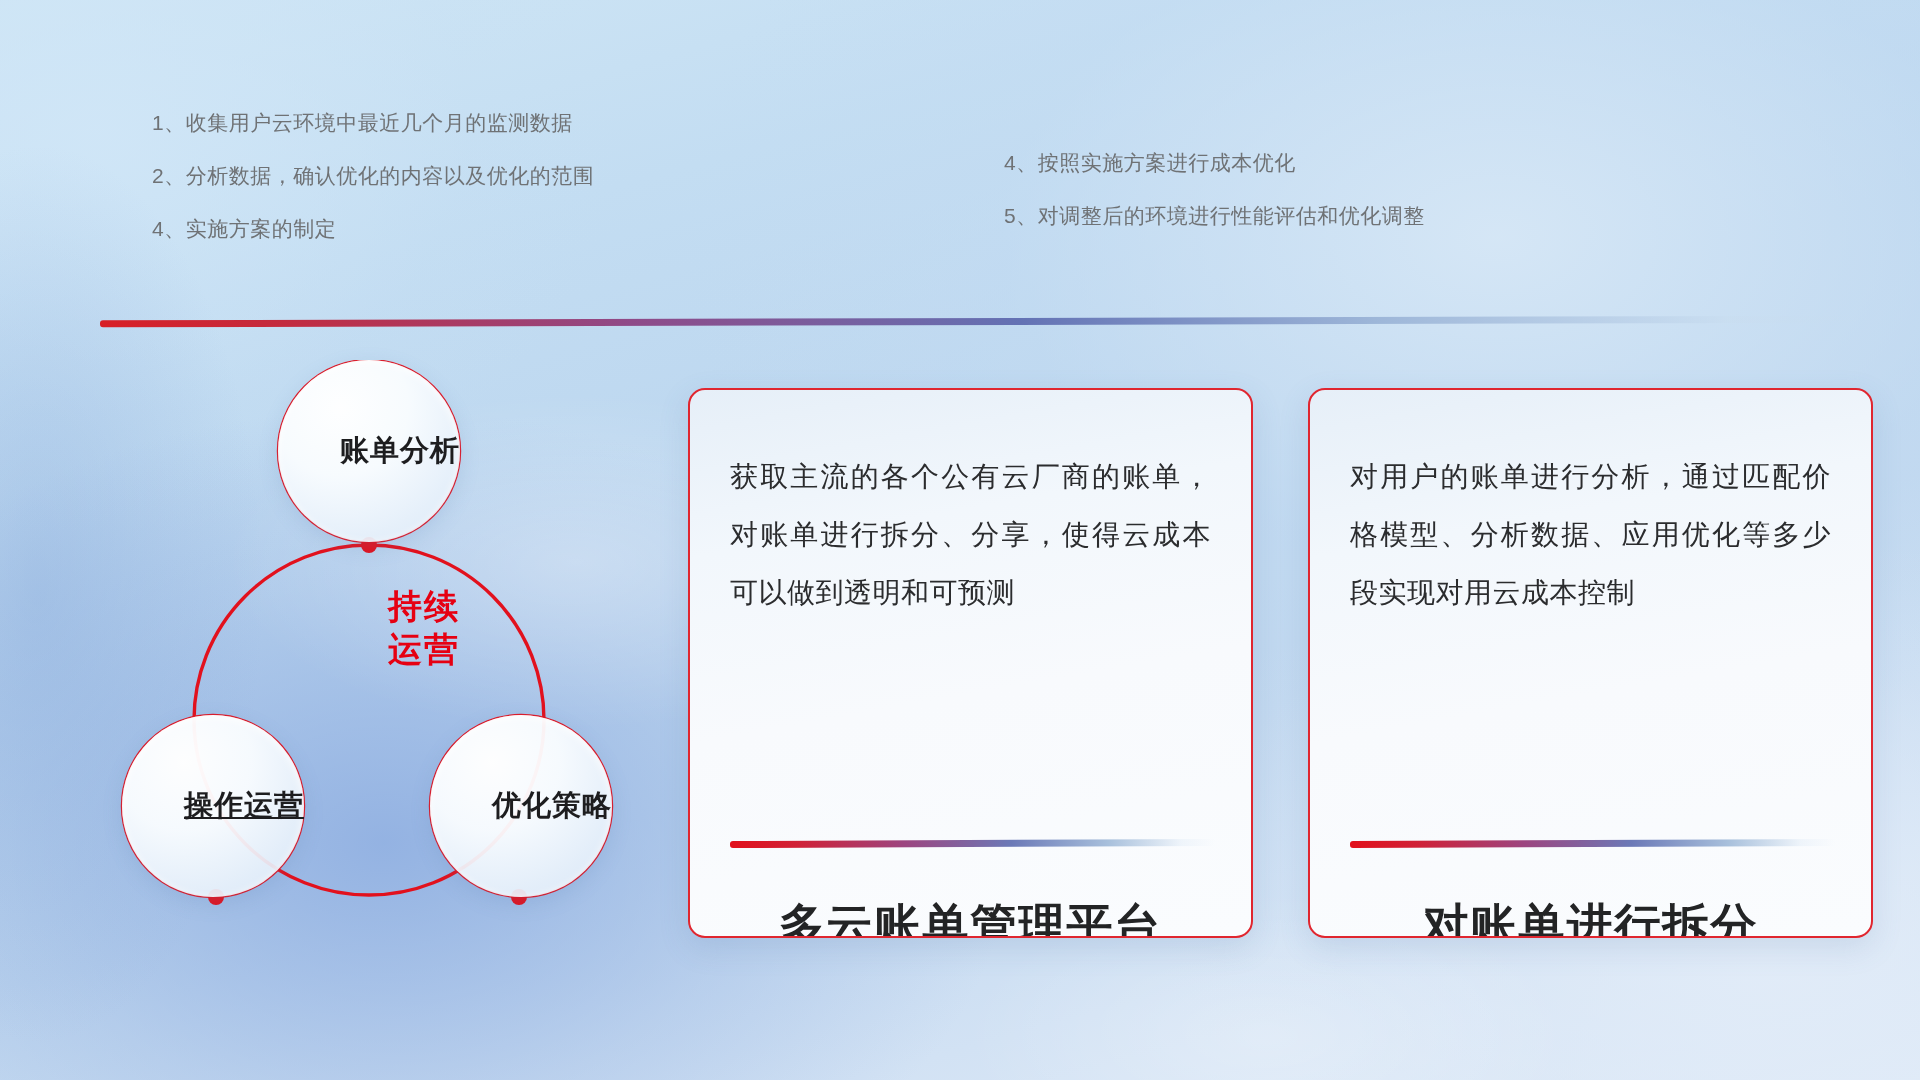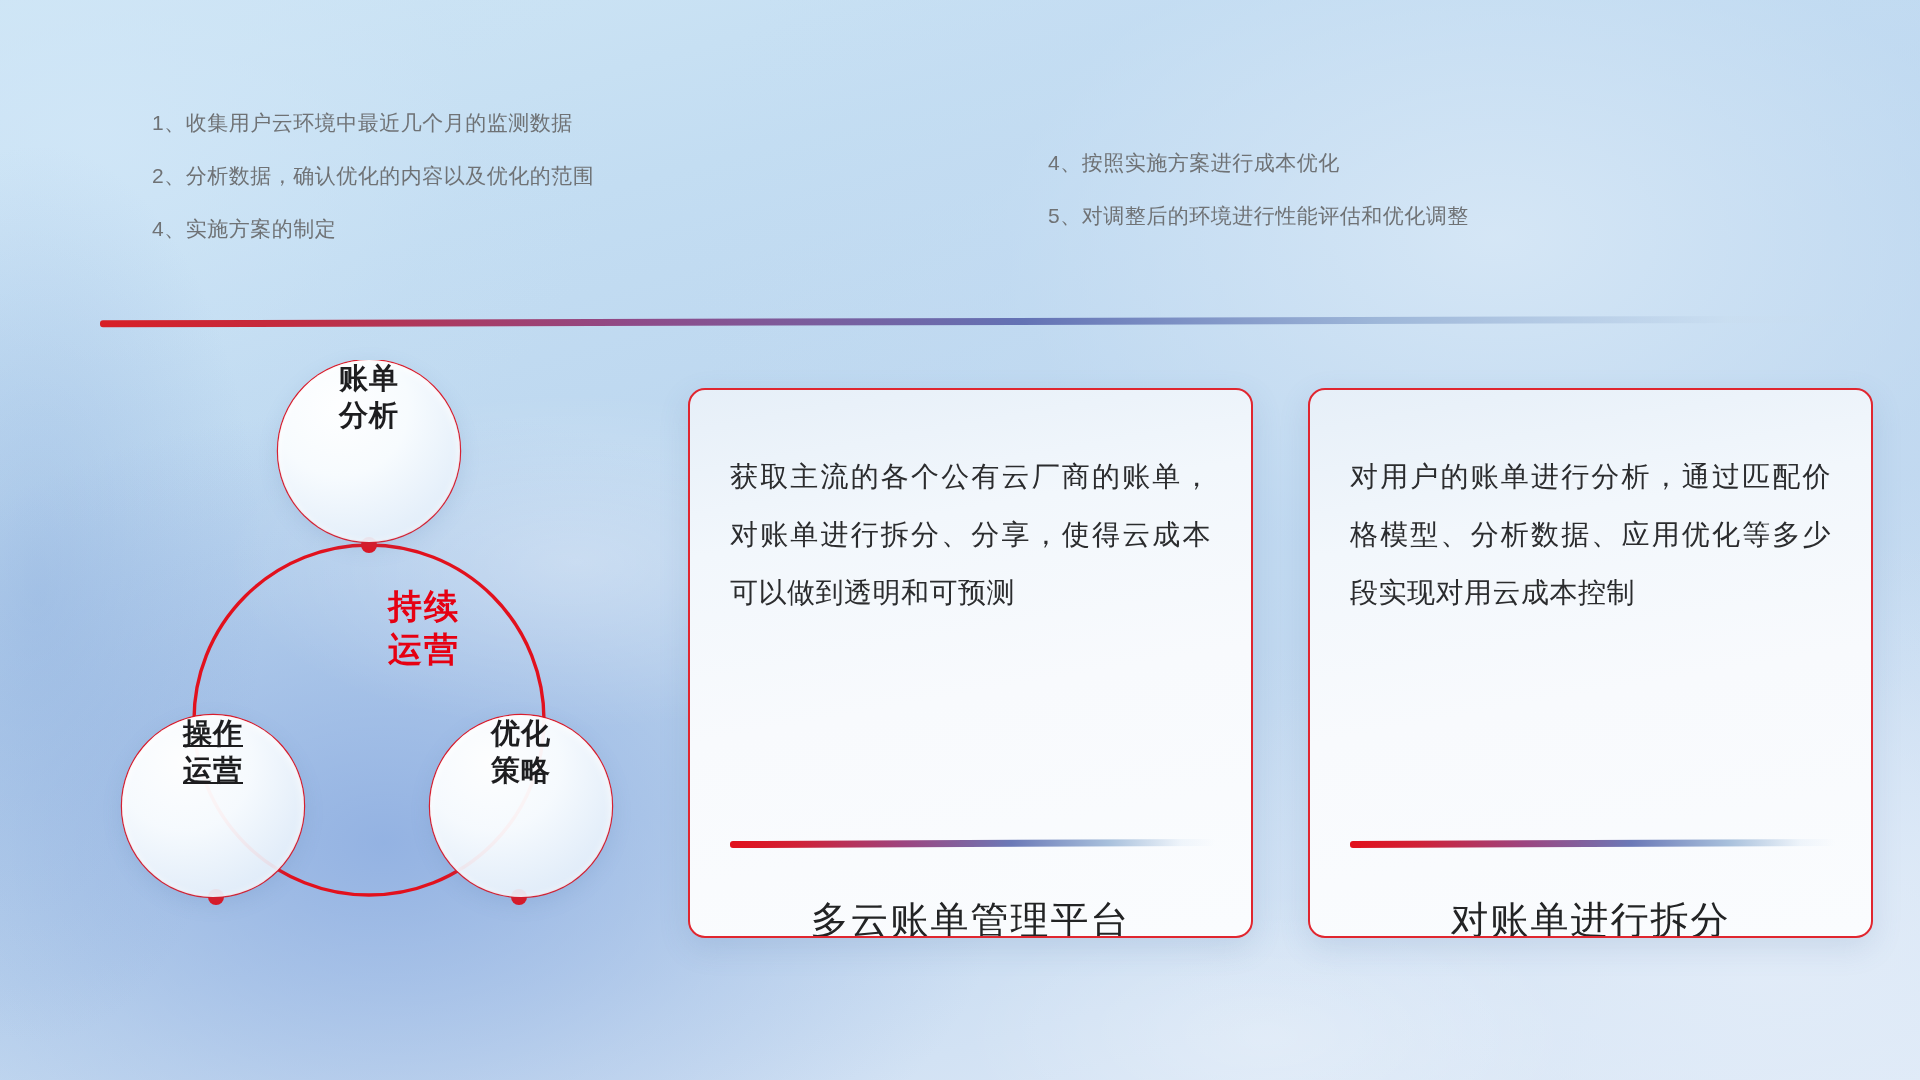--- a/index.html
+++ b/index.html
@@ -40,21 +40,21 @@
   .steps {
     position: absolute;
     top: 112px;
     font-size: 21px;
     line-height: 1.0;
     color: #6f7275;
     letter-spacing: 0.5px;
     white-space: nowrap;
   }
   .steps.left  { left: 152px; }
-  .steps.right { left: 1004px; top: 152px; margin-left: 44px; }
+  .steps.right { left: 1004px; top: 152px; }
   .step-item { margin-bottom: 32px; }
   .step-item:last-child { margin-bottom: 0; }
 
   
   .top-rule {
     position: absolute;
     left: 100px;
     top: 318px;
     width: 1770px;
     height: 7px;
@@ -73,23 +73,23 @@
   }
   .venn svg { position: absolute; left: 0; top: 0; }
 
   .bubble {
     position: absolute;
     border-radius: 50%;
     background:
       radial-gradient(circle at 34% 26%, rgba(255,255,255,0.98) 0%, rgba(250,253,255,0.95) 38%, rgba(233,242,251,0.92) 72%, rgba(221,234,248,0.90) 100%);
     box-shadow: 0 6px 20px rgba(90,130,180,0.18), inset 0 2px 10px rgba(255,255,255,0.9);
     display: flex;
-    flex-direction: column;
+    flex-direction: row;
     align-items: center;
-    justify-content: flex-start;
+    justify-content: flex-end;
     color: #1d1d1f;
     font-size: 29px;
     font-weight: 700;
     line-height: 1.28;
     letter-spacing: 1px;
   }
   .bubble.top    { left: 178px; top: 0px;   width: 182px; height: 182px; }
   .bubble.bleft  { left: 22px;  top: 355px; width: 182px; height: 182px; text-decoration: underline; }
   .bubble.bright { left: 330px; top: 355px; width: 182px; height: 182px; }
 
@@ -142,22 +142,22 @@
     border-radius: 3px 0 0 3px;
     transform: skewY(-0.25deg);
   }
 
   .card-title {
     position: absolute;
     left: 0;
     right: 0;
     top: 505px;
     text-align: center;
-    font-size: 38px;
-    font-weight: 400;
+    font-size: 46px;
+    font-weight: 700;
     color: #232425;
     letter-spacing: 2px;
   }
 </style>
 </head>
 <body>
 
 <div id="slide">
 
   <div class="steps left">

